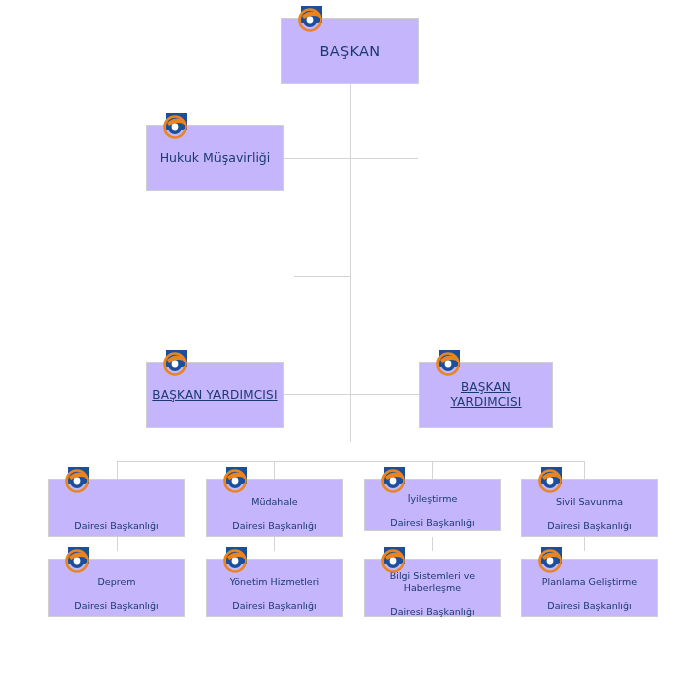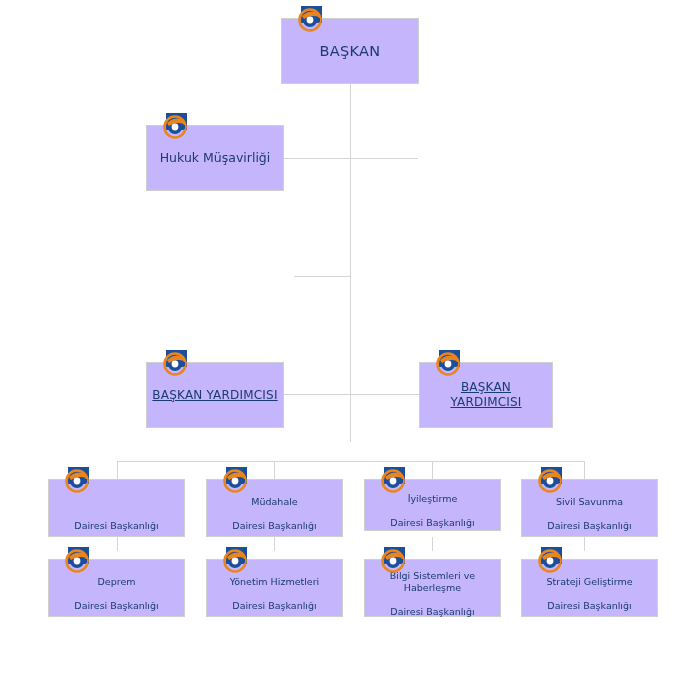--- a/index.html
+++ b/index.html
@@ -275,18 +275,18 @@
       <svg viewBox="0 0 30 26">
         <rect x="5" y="0" width="21" height="17" fill="#1b4f9c"></rect>
         <circle cx="14" cy="14" r="10.5" fill="none" stroke="#e8851f" stroke-width="2.6"></circle>
         <circle cx="14" cy="14" r="7" fill="#1b4f9c"></circle>
         <path d="M6 10 Q14 3 23 7 L23 11 Q15 8 8 13 Z" fill="#e8851f"></path>
         <circle cx="14" cy="14" r="3.4" fill="#ffffff"></circle>
         <rect x="20" y="12" width="4" height="4" fill="#1b4f9c"></rect>
       </svg>
     </span>
     <span class="node-label">
-      <span>Strateji Geliştirme</span><br>
+      <span>Planlama Geliştirme</span><br>
       <span>Dairesi Başkanlığı</span>
     </span>
   </div>
 
 </div>
 
 </body></html>

